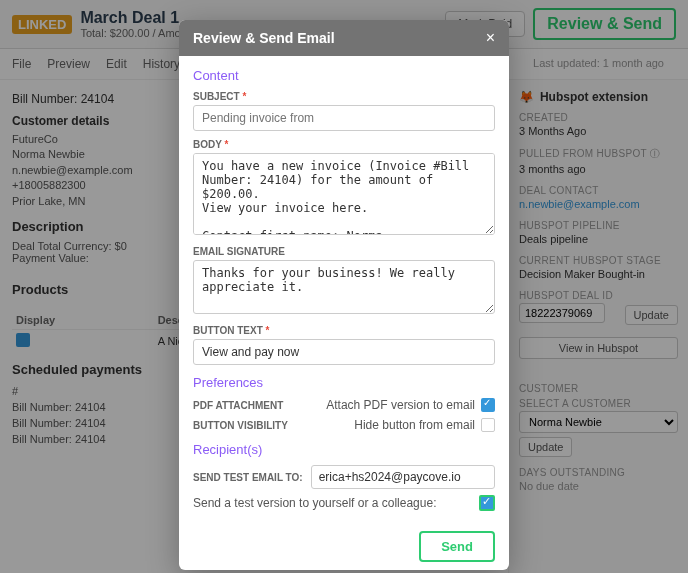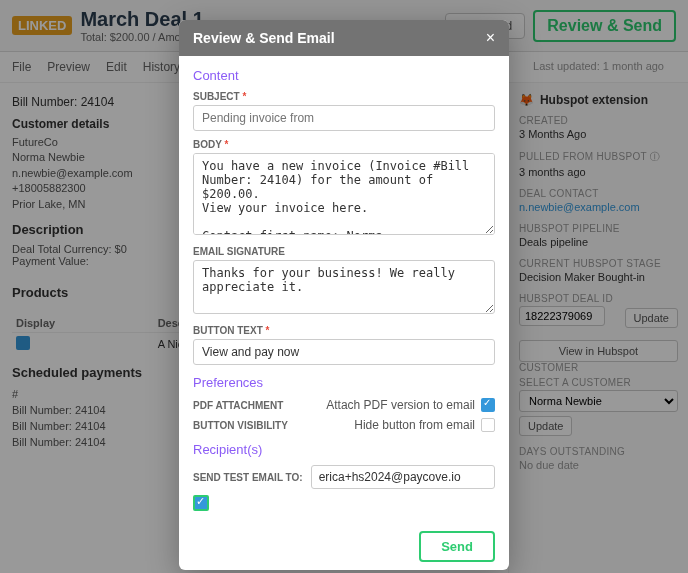--- a/index.html
+++ b/index.html
@@ -5,21 +5,21 @@
     * { box-sizing: border-box; margin: 0; padding: 0; }
     body { font-family: -apple-system, BlinkMacSystemFont, 'Segoe UI', sans-serif; font-size: 13px; background: #f5f5f5; color: #333; width: 688px; height: 573px; overflow: hidden; position: relative; }
 
     
     .page-bg { width: 100%; height: 100%; background: #fff; position: relative; }
 
     
     .top-bar { background: #f8f8f8; border-bottom: 1px solid #ddd; padding: 8px 12px; display: flex; align-items: center; justify-content: space-between; }
     .top-bar-left { display: flex; align-items: center; gap: 8px; }
     .deal-badge { background: #e8a020; color: #fff; font-size: 13px; font-weight: bold; padding: 2px 6px; border-radius: 3px; text-transform: uppercase; }
-    .deal-title { font-size: 20px; font-weight: bold; color: #2c3e50; }
+    .deal-title { font-size: 16px; font-weight: bold; color: #2c3e50; }
     .deal-subtitle { font-size: 11px; color: #666; }
     .top-bar-right { display: flex; gap: 8px; align-items: center; }
     .btn-mark-paid { background: #fff; border: 1px solid #ccc; color: #555; padding: 5px 12px; border-radius: 4px; cursor: pointer; font-size: 12px; }
     .btn-review-send { background: #fff; border: 2px solid #2ecc71; color: #2ecc71; padding: 5px 12px; border-radius: 4px; cursor: pointer; font-size: 16px; font-weight: 600; }
 
     
     .nav-bar { padding: 4px 12px; display: flex; gap: 16px; border-bottom: 1px solid #eee; background: #fff; }
     .nav-item { font-size: 12px; color: #666; cursor: pointer; padding: 4px 0; }
 
     
@@ -46,21 +46,21 @@
     .sched-row { font-size: 11px; color: #555; padding: 2px 0; }
 
     
     .hubspot-header { display: flex; align-items: center; gap: 6px; font-size: 12px; font-weight: 600; margin-bottom: 8px; }
     .rp-section { margin-bottom: 10px; }
     .rp-label { font-size: 10px; color: #999; text-transform: uppercase; letter-spacing: 0.3px; margin-bottom: 2px; }
     .rp-value { font-size: 11px; color: #333; }
     .rp-link { font-size: 11px; color: #3498db; cursor: pointer; }
     .hubspot-deal-input { width: 100%; border: 1px solid #ccc; border-radius: 3px; padding: 3px 5px; font-size: 11px; margin-bottom: 4px; }
     .btn-update { background: #fff; border: 1px solid #ccc; padding: 3px 8px; border-radius: 3px; font-size: 11px; cursor: pointer; color: #555; }
-    .btn-view-hubspot { width: 100%; background: #fff; border: 1px solid #ccc; padding: 4px; border-radius: 3px; font-size: 11px; cursor: pointer; color: #555; text-align: center; margin-bottom: 0; }
+    .btn-view-hubspot { width: 100%; background: #fff; border: 1px solid #ccc; padding: 4px; border-radius: 3px; font-size: 11px; cursor: pointer; color: #555; text-align: center; margin-bottom: 24px; }
     .customer-select { width: 100%; border: 1px solid #ccc; border-radius: 3px; padding: 3px 5px; font-size: 11px; background: #fff; margin-bottom: 4px; }
     .days-outstanding { font-size: 11px; color: #999; }
 
     
     .overlay { position: absolute; top: 0; left: 0; width: 100%; height: 100%; background: rgba(0,0,0,0.4); z-index: 100; display: flex; align-items: flex-start; justify-content: center; padding-top: 20px; }
 
     
     .modal { background: #fff; border-radius: 6px; width: 330px; box-shadow: 0 8px 32px rgba(0,0,0,0.3); overflow: hidden; }
     .modal-header { background: #737373; color: #fff; padding: 10px 14px; display: flex; align-items: center; justify-content: space-between; }
     .modal-title { font-size: 14px; font-weight: 600; }
@@ -277,20 +277,21 @@
         </div>
 
         
         <div class="recipients-section">
           <div class="modal-section-title">Recipient(s)</div>
           <div class="send-test-row">
             <span class="pref-label-col">SEND TEST EMAIL TO:</span>
             <input type="text" class="send-test-input" value="erica+hs2024@paycove.io" style="">
           </div>
           <div class="test-version-row">
+            <span>Send a test version to yourself or a colleague:</span>
             <span class="checkbox-blue-outline"></span>
           </div>
         </div>
       </div>
       <div class="modal-footer">
         <button class="btn-send">Send</button>
       </div>
     </div>
   </div>
 

